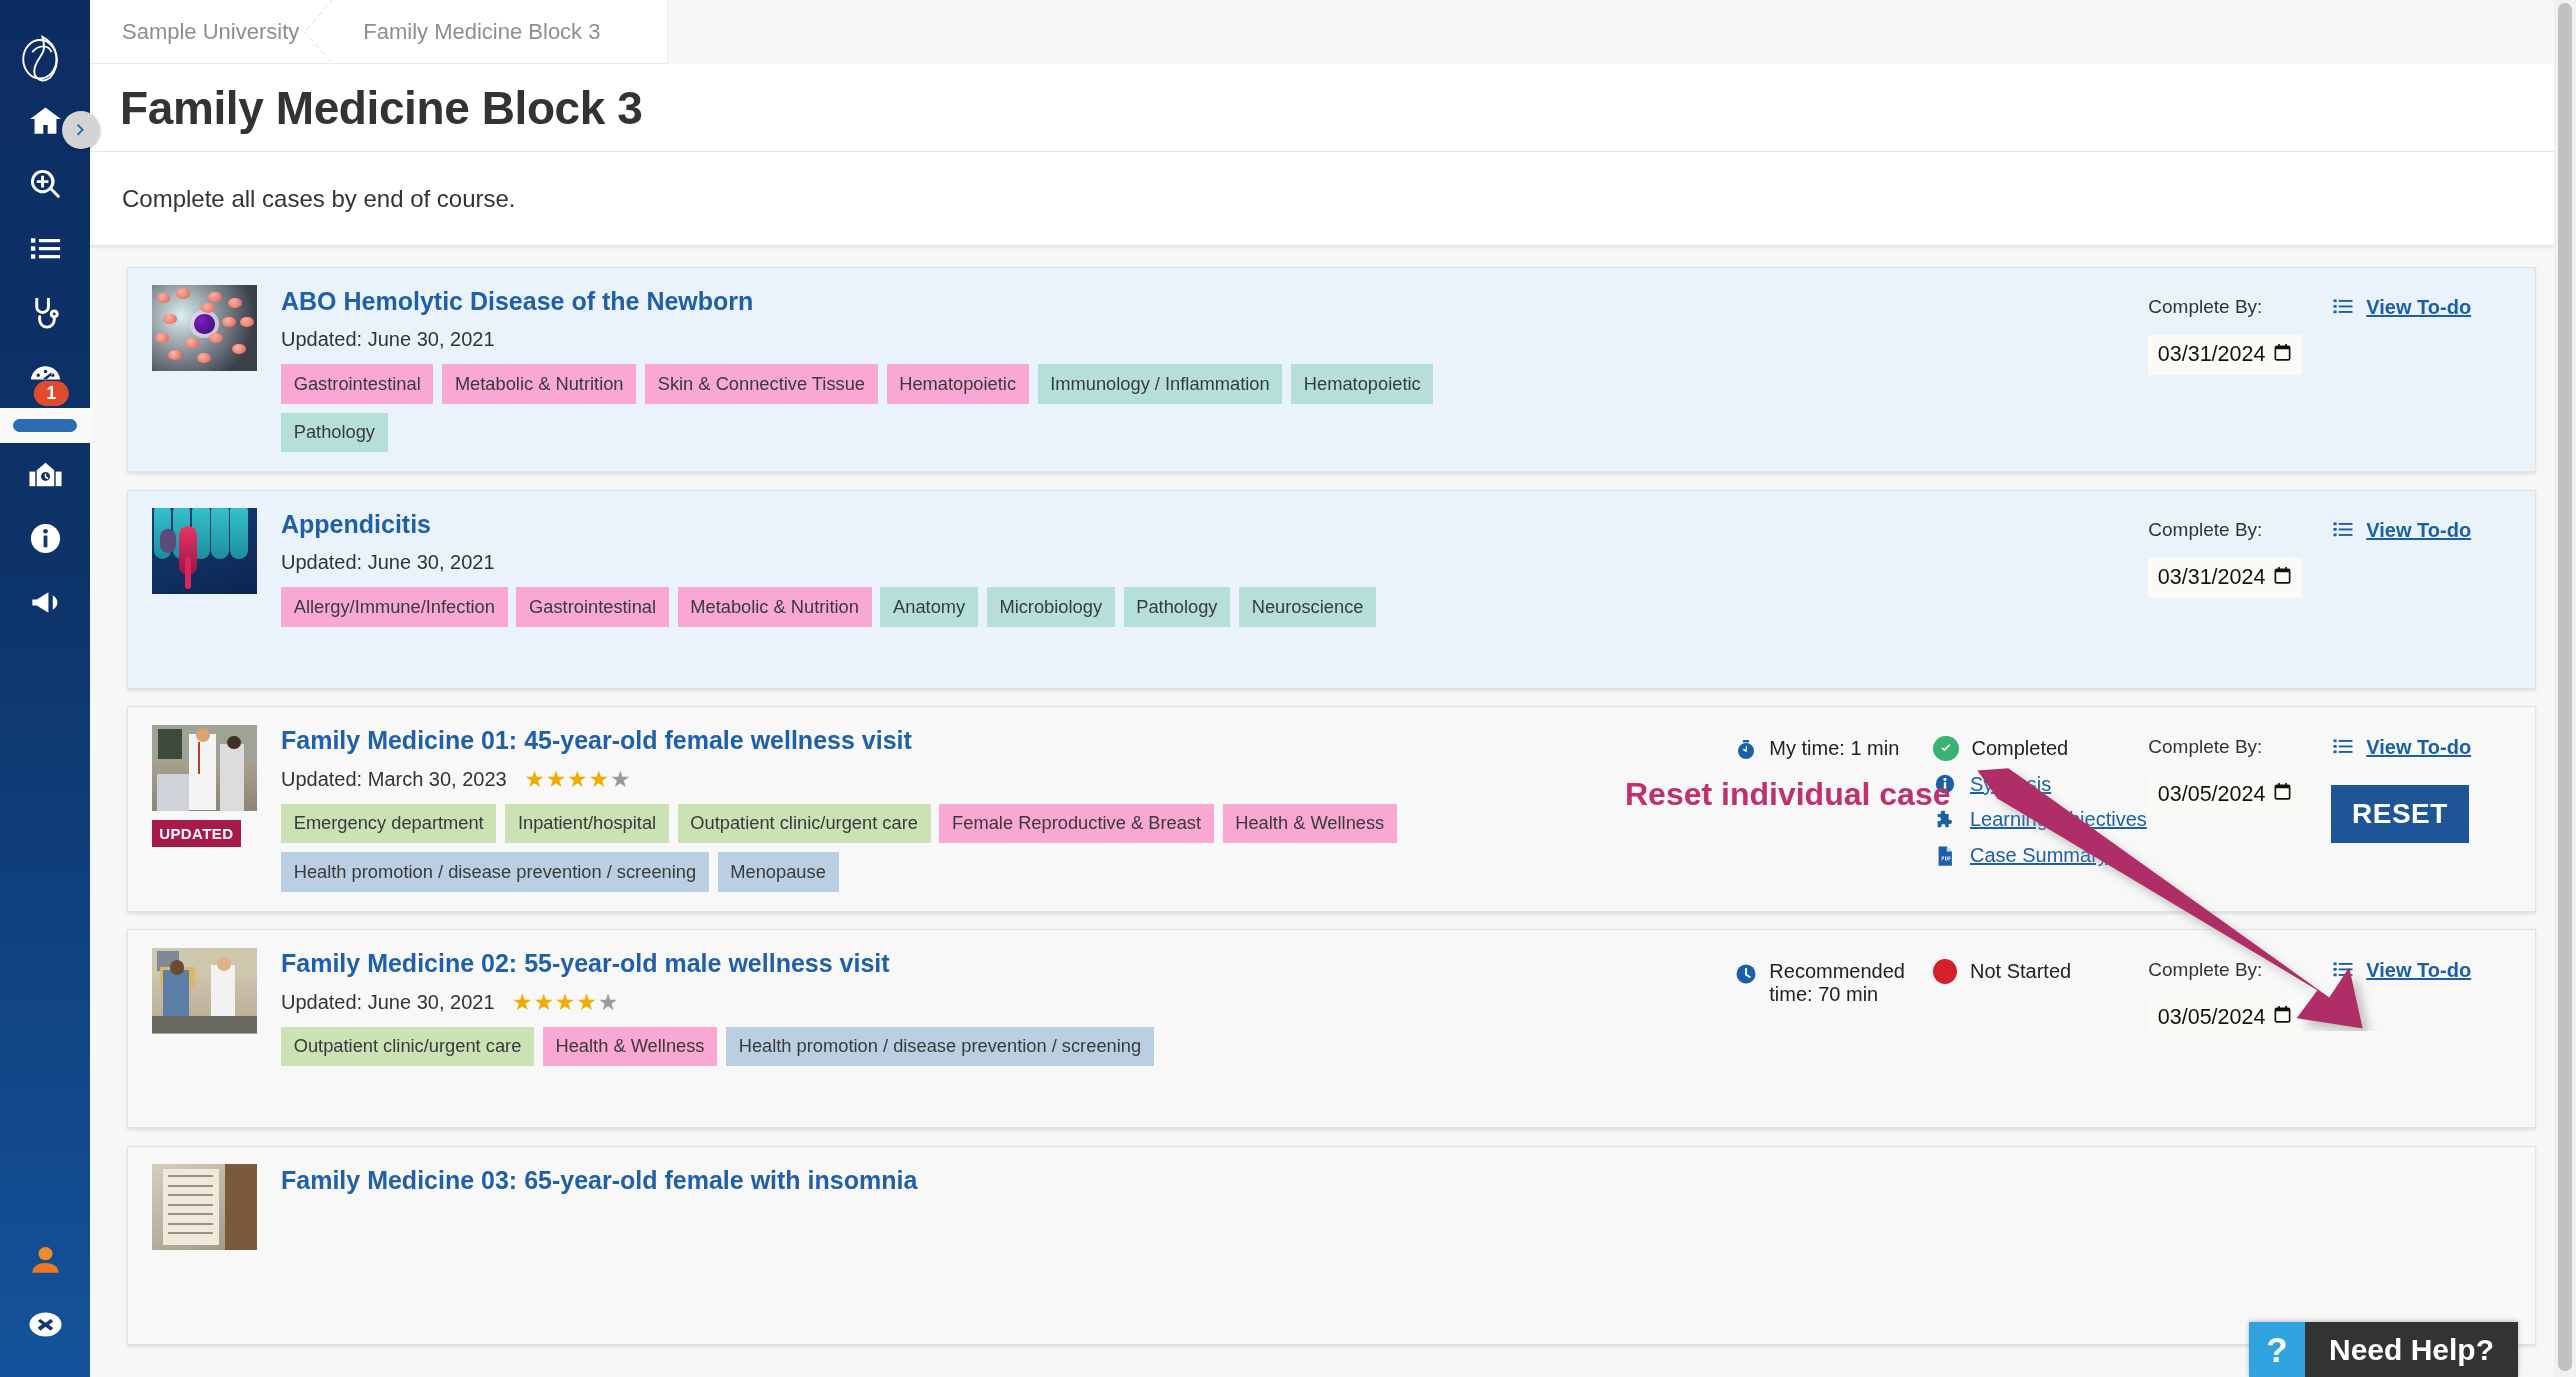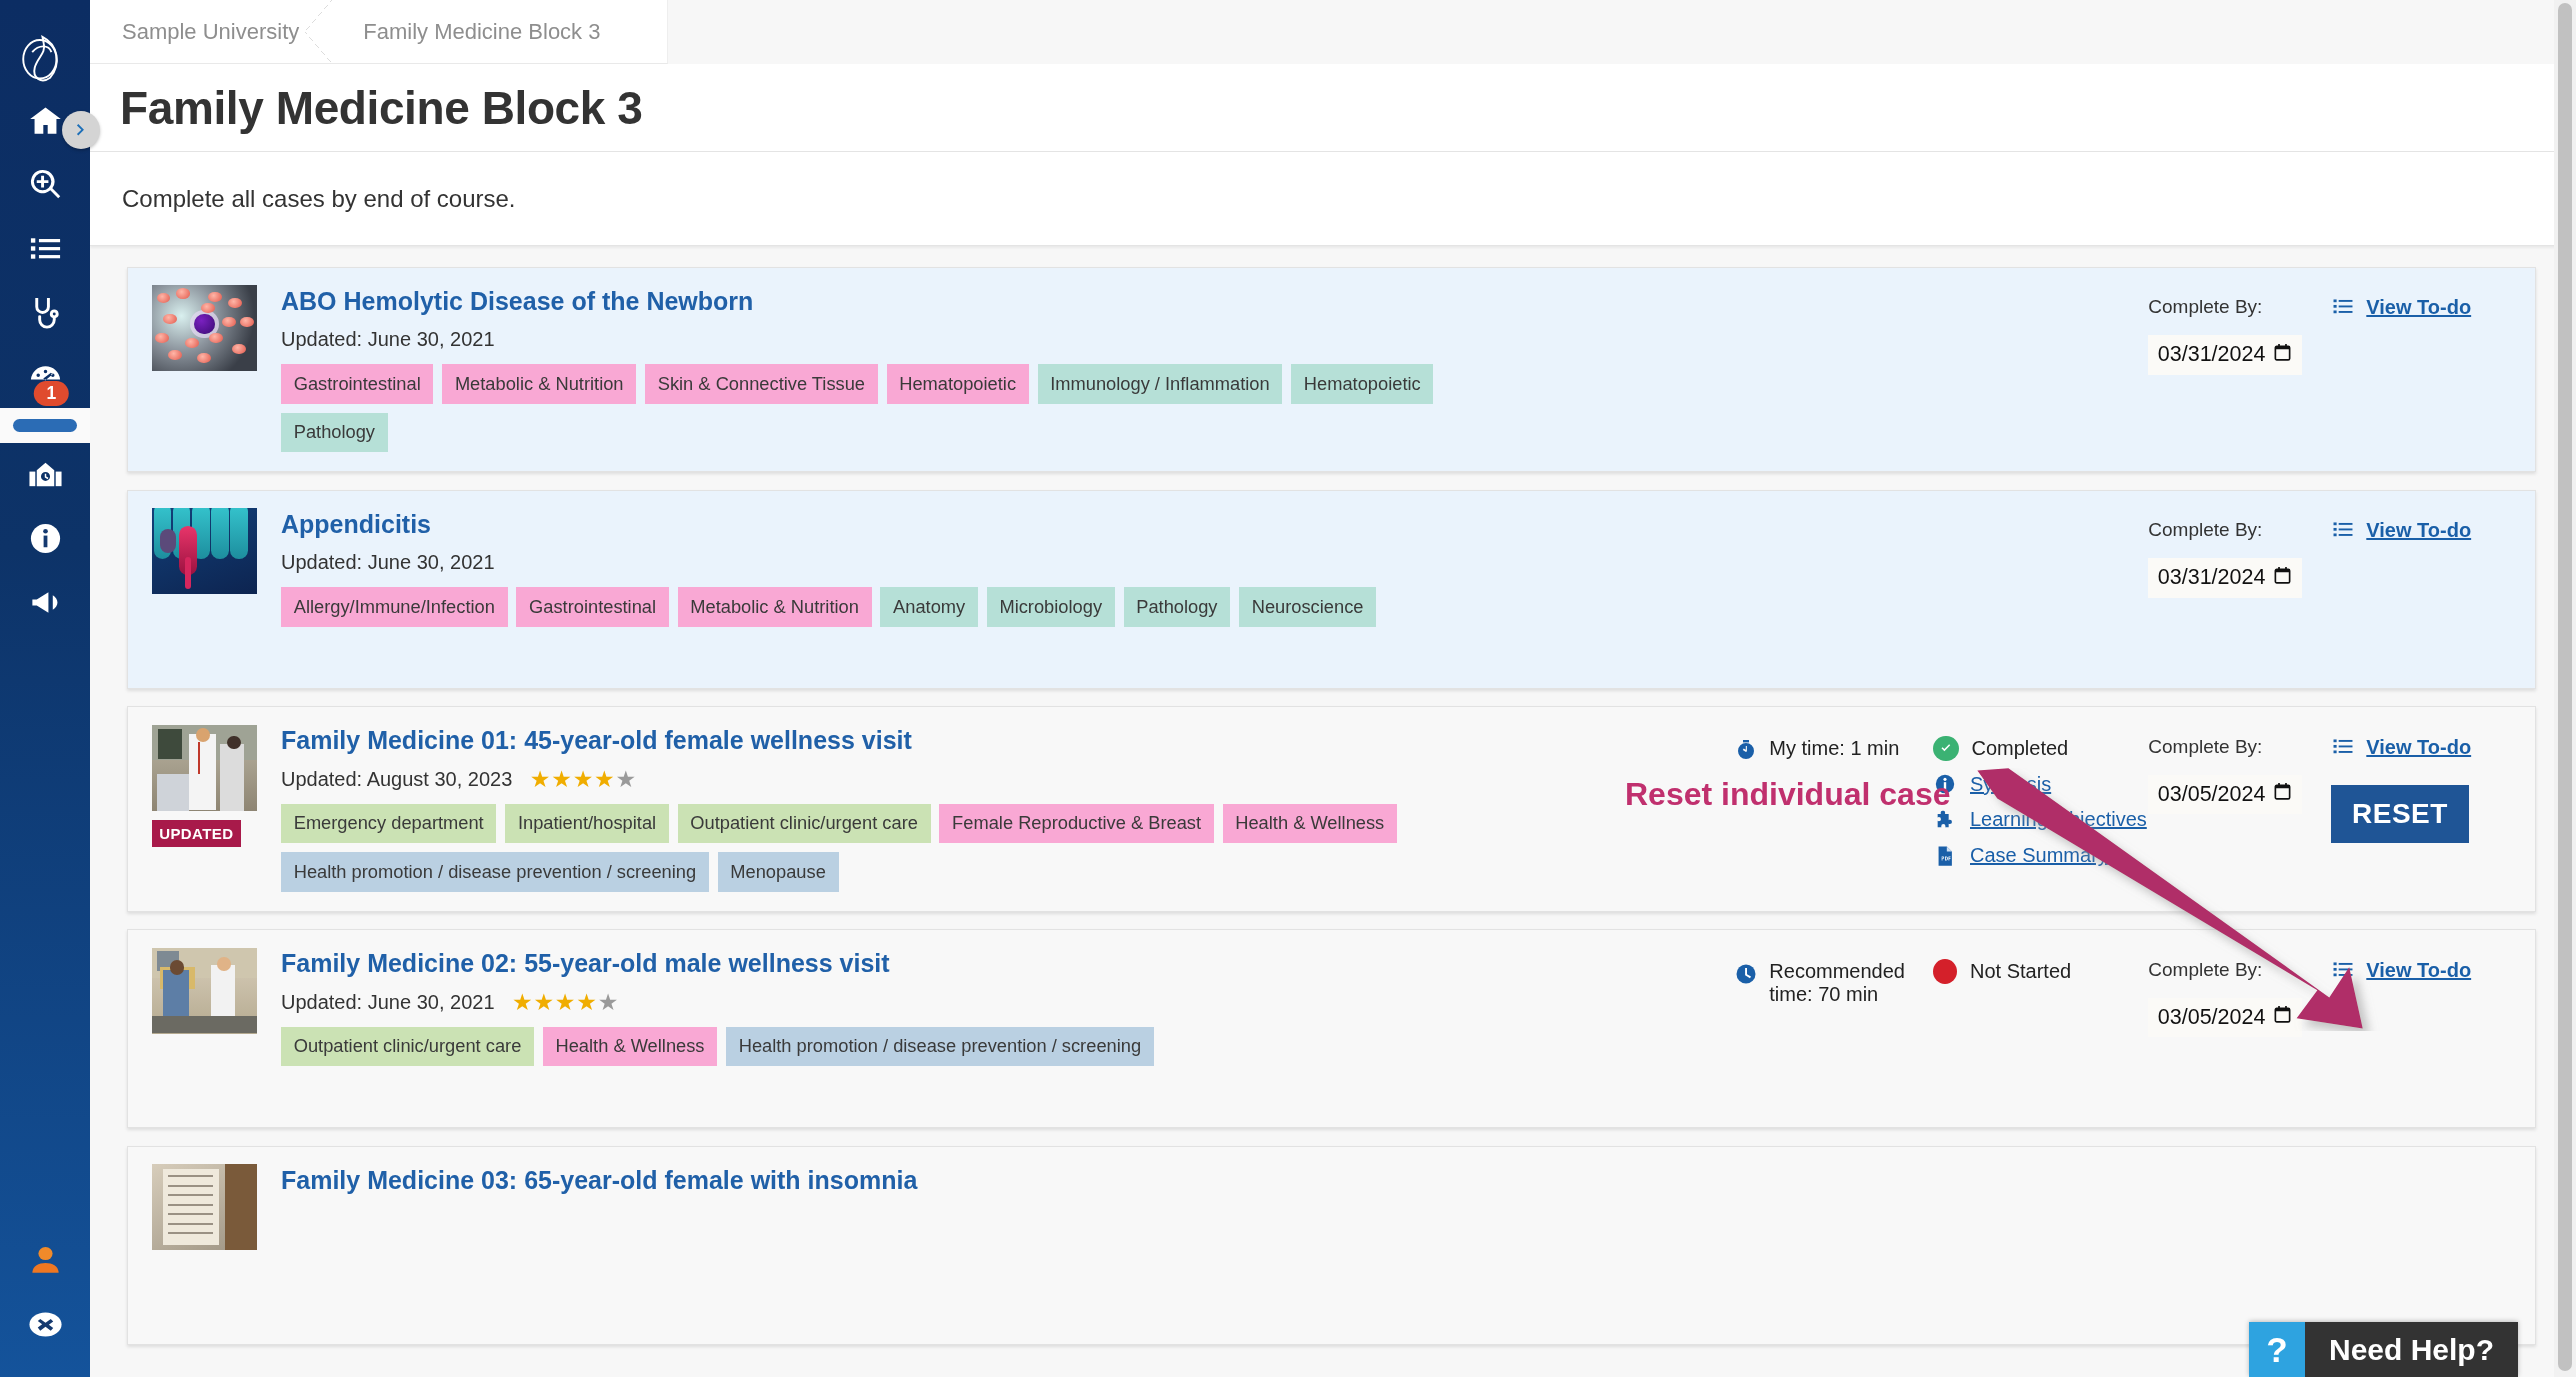--- a/index.html
+++ b/index.html
@@ -480,21 +480,21 @@
       <div style="position:absolute;left:68px;top:19px;width:24px;height:67px;background:#dcdcdc"></div>
       <div style="position:absolute;left:75px;top:11px;width:13.5px;height:13.5px;border-radius:50%;background:#40312a"></div>
       <div style="position:absolute;left:4.8px;top:49px;width:32px;height:37px;background:#cfd3d9"></div>
     </div>
           </div>
       <div class="badge-updated">UPDATED</div>
     </div>
     <div class="case-body">
       <a class="case-title">Family Medicine 01: 45-year-old female wellness visit</a>
       <div class="case-meta">
-        <span class="case-updated">Updated: August 30, 2023</span>
+        <span class="case-updated">Updated: March 30, 2023</span>
         <span class="stars"><span>★</span><span>★</span><span>★</span><span>★</span><span class="half">★</span></span>
       </div>
       <div class="tag-row">
             <span class="tag green">Emergency department</span>
             <span class="tag green">Inpatient/hospital</span>
             <span class="tag green">Outpatient clinic/urgent care</span>
             <span class="tag purple">Female Reproductive &amp; Breast</span>
             <span class="tag purple">Health &amp; Wellness</span>
             <span class="tag blue">Health promotion / disease prevention / screening</span>
             <span class="tag blue">Menopause</span>

